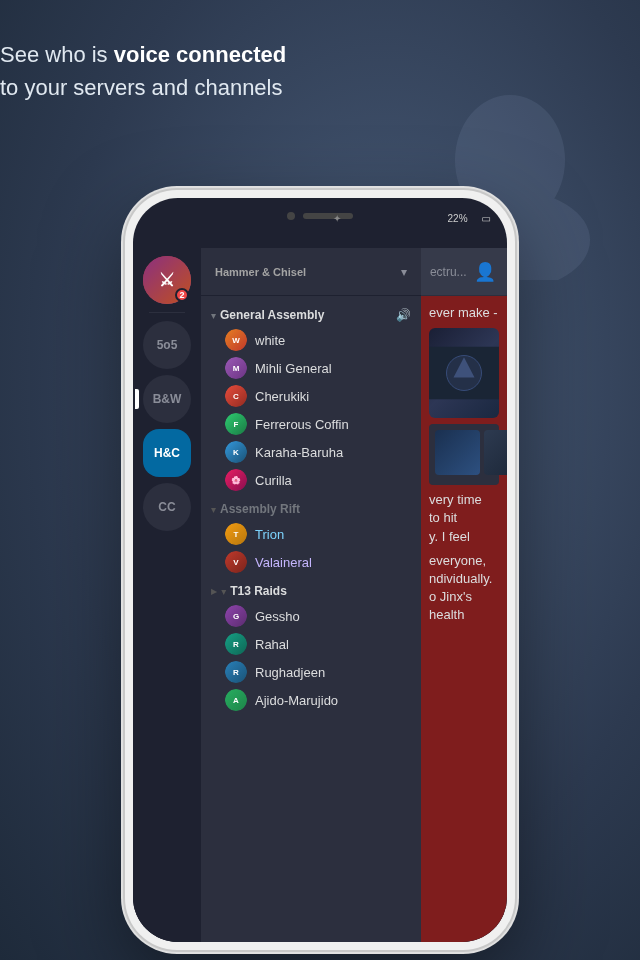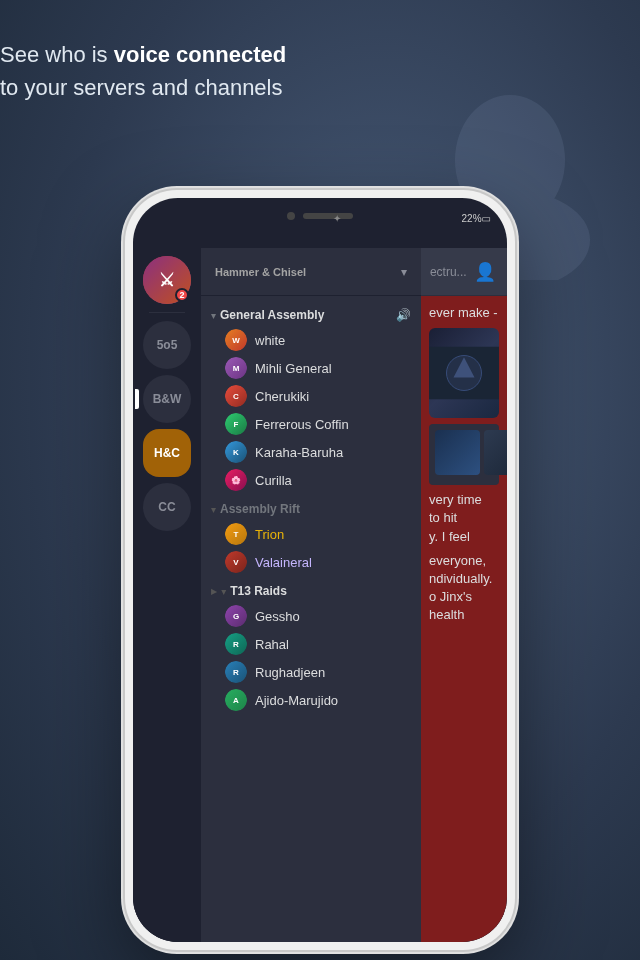--- a/index.html
+++ b/index.html
@@ -134,21 +134,21 @@
     }
 
     .status-battery {
       font-size: 10px;
       color: #ccc;
     }
 
     .battery-icon {
       display: inline-flex;
       align-items: center;
-      gap: 0;
+      gap: 14px;
     }
 
     
     .sidebar {
       width: 68px;
       background: #1e2130;
       display: flex;
       flex-direction: column;
       align-items: center;
       padding-top: 8px;
@@ -207,21 +207,21 @@
       justify-content: center;
       font-size: 12px;
       font-weight: 700;
       color: #8a8d98;
       cursor: pointer;
       position: relative;
       flex-shrink: 0;
     }
 
     .sidebar-server.active {
-      background: #a16207;
+      background: #0369a1;
       color: #fff;
       border-radius: 16px;
       text-align: center;
     }
 
     .sidebar-server-indicator {
       position: absolute;
       left: -8px;
       top: 50%;
       transform: translateY(-50%);
@@ -555,21 +555,21 @@
 
           <div class="voice-channel-section">
             <div class="voice-channel-header">
               <span class="expand-icon" style="color:#555;">▾</span>
               <span class="voice-channel-name">Assembly Rift</span>
             </div>
             <div class="voice-member">
               <div class="member-avatar">
                 <div class="member-avatar-inner" style="background: linear-gradient(135deg, #f39c12, #b7770d);">T</div>
               </div>
-              <span class="member-name" style="color:#eab308;">Trion</span>
+              <span class="member-name" style="color:#7dd3fc;">Trion</span>
             </div>
             <div class="voice-member">
               <div class="member-avatar">
                 <div class="member-avatar-inner" style="background: linear-gradient(135deg, #c0392b, #7b241c);">V</div>
               </div>
               <span class="member-name" style="color:#c4b5fd;">Valaineral</span>
             </div>
           </div>
 
           <div class="voice-channel-section">

